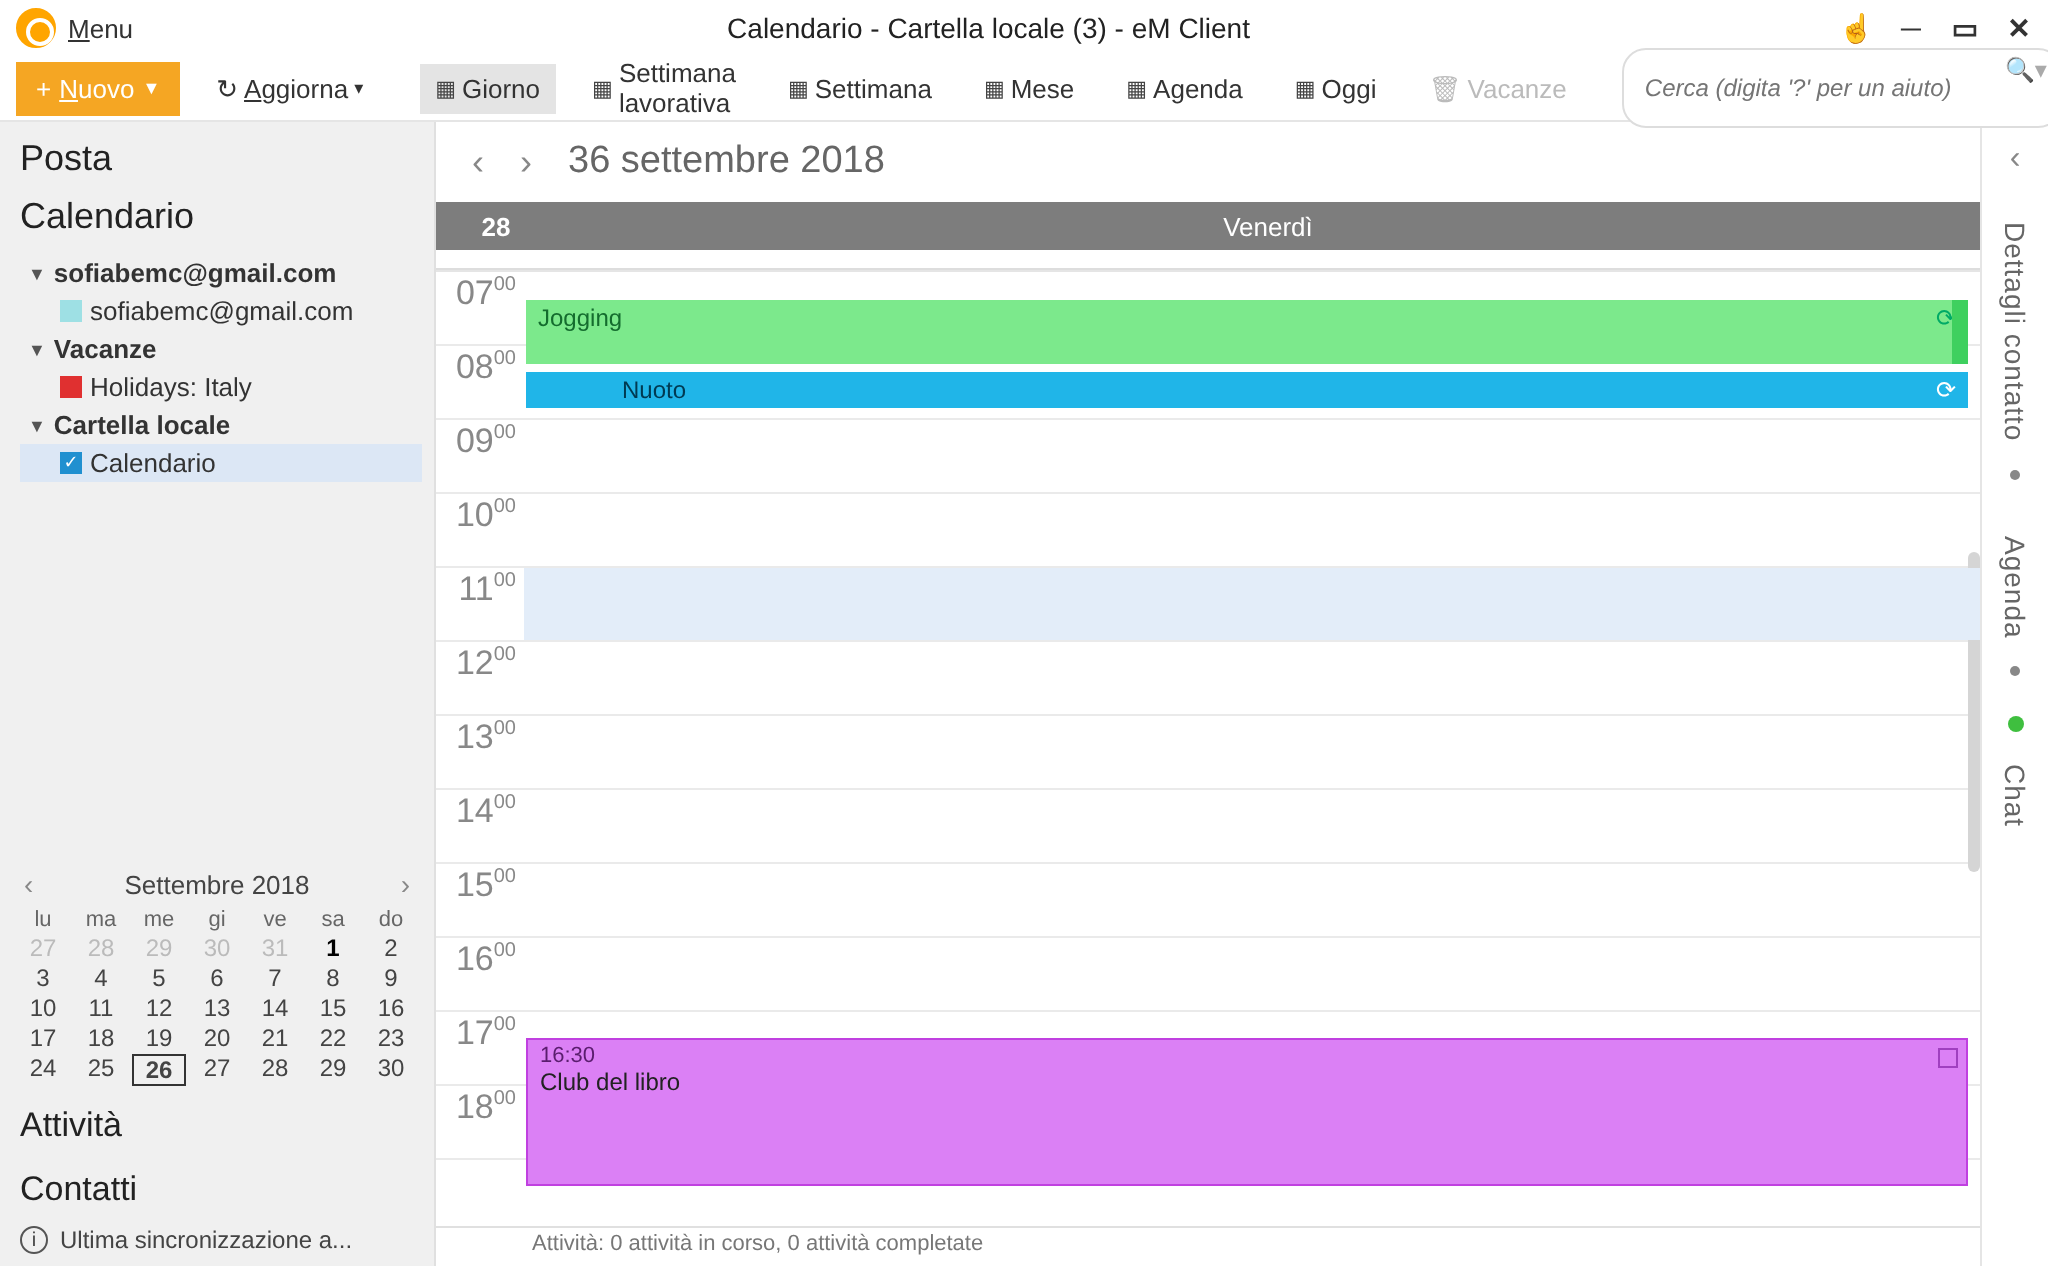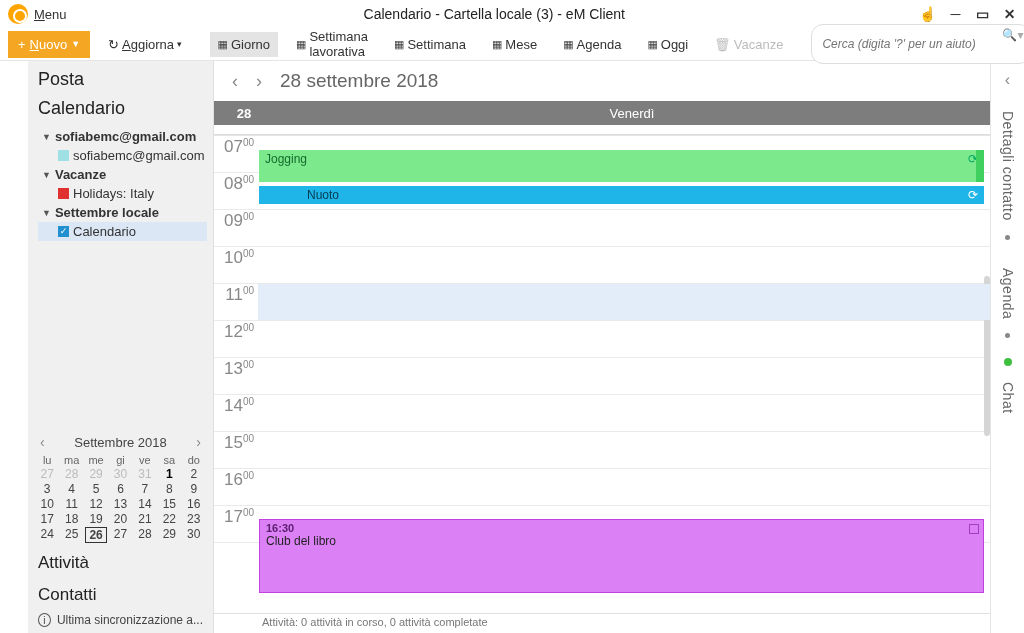--- a/index.html
+++ b/index.html
@@ -13,21 +13,21 @@
   .toolbar { height: 33px; display: flex; align-items: center; padding: 0 8px; gap: 10px; border-bottom: 1px solid #e5e5e5;}
   .btn-nuovo { background: #f5a623; color: white; padding: 6px 10px; display: flex; align-items: center; gap: 4px; font-size: 13px; cursor: pointer;}
   .toolbar-btn { display: flex; align-items: center; gap: 3px; padding: 5px 8px; cursor: pointer; font-size: 13px;}
   .toolbar-btn.active { background: #e4e4e4; }
   .toolbar-btn.disabled { color: #bbb; }
   .toolbar-sep { flex: 1; }
   .search-box { width: 220px; height: 40px; border: 1px solid #ddd; border-radius: 12px; padding: 0 28px 0 10px; font-size: 12px; color: #999; font-style: italic; position: relative;}
   .search-wrap { position: relative; }
   .search-icon { position: absolute; right: 8px; top: 4px; color: #aaa; font-size: 12px;}
   .main { display: flex; height: 572px; }
-  .sidebar { width: 186px; background: #f0f0f0; display: flex; flex-direction: column; border-right: 1px solid #e0e0e0; margin-left: 28px;}
+  .sidebar { width: 218px; background: #f0f0f0; display: flex; flex-direction: column; border-right: 1px solid #e0e0e0;}
   .side-title { font-size: 18px; padding: 8px 10px 4px 10px; color: #222;}
   .side-sub { font-size: 18px; padding: 4px 10px 6px 10px; color: #222;}
   .tree { padding: 2px 6px 4px 10px; font-size: 13px; }
   .tree-row { display: flex; align-items: center; padding: 2px 0 2px 4px; gap: 4px; cursor: pointer;}
   .tree-row.sub { padding-left: 20px;}
   .tree-row.selected { background: #dce7f5; }
   .tri { font-size: 9px; color: #555; }
   .colorbox { width: 11px; height: 11px; display: inline-block;}
   .spacer-flex { flex: 1; }
   .minical { padding: 6px 8px 0 8px; font-size: 12px; }
@@ -51,21 +51,21 @@
   .hour-row { height: 37px; border-bottom: 1px solid #eaeaea; display: flex; align-items: flex-start;}
   .hour-label { width: 44px; text-align: right; padding: 1px 4px 0 0; color: #888;}
   .hour-label .hh { font-size: 17px; }
   .hour-label .mm { font-size: 10px; vertical-align: top;}
   .hour-cell { flex: 1; height: 100%; position: relative;}
   .row-11 .hour-cell { background: #e3edf9; }
   .event { position: absolute; left: 45px; right: 6px; font-size: 12px; padding: 2px 6px; overflow: hidden;}
   .ev-jog { top: 14px; height: 32px; background: #7ce98c; color: #0a4; color:#146c2e;}
   .ev-nuoto { top: 50px; height: 18px; background: #20b5e8; color: #003a52; font-weight: 500; padding-left: 48px;}
   .ev-club { top: 383px; height: 74px; background: #db80f5; border: 1px solid #c040e0;}
-  .ev-club .time { font-weight: bold; font-size: 11px; color: #5a1d6e;}
+  .ev-club .time { font-weight: normal; font-size: 11px; color: #5a1d6e;}
   .ev-club .title { font-size: 12px; color: #222; font-weight: 500;}
   .repeat-ic { position: absolute; right: 6px; top: 2px; font-size: 12px; color: #0a6;}
   .ev-nuoto .repeat-ic { color: #fff;}
   .scroll-ind { position: absolute; right: 0; top: 140px; width: 6px; height: 160px; background: #d5d5d5; border-radius: 3px;}
   .footer { height: 20px; border-top: 1px solid #e0e0e0; font-size: 11px; color: #777; padding: 2px 8px 0 48px;}
   .rightbar { width: 34px; border-left: 1px solid #e5e5e5; display: flex; flex-direction: column; align-items: center; padding-top: 10px; gap: 8px;}
   .rb-chev { color: #888; font-size: 16px; cursor: pointer;}
   .vtext { writing-mode: vertical-rl; font-size: 14px; color: #666; margin-top: 14px; letter-spacing: 0.5px;}
   .dot { width: 5px; height: 5px; background: #888; border-radius: 50%; margin: 6px 0;}
   .dot.green { background: #3fbf3f; width: 8px; height: 8px;}
@@ -150,21 +150,21 @@
       <div class="tree-row">
           <span class="tri">▼</span>
           <b>Vacanze</b>
         </div>
       <div class="tree-row sub">
           <span class="colorbox" style="background:#e03030"></span>
           <span>Holidays: Italy</span>
         </div>
       <div class="tree-row">
           <span class="tri">▼</span>
-          <b>Settembre locale</b>
+          <b>Cartella locale</b>
         </div>
       <div class="tree-row sub selected">
           <span class="colorbox" style="background:#2090d0;color:#fff;text-align:center;font-size:9px;line-height:11px;">✓</span>
           <span>Calendario</span>
         </div>
     </div>
     <div class="spacer-flex"></div>
     <div class="minical">
       <div class="minical-head">
         <span class="chev">‹</span>
@@ -221,21 +221,21 @@
     <div class="sync-row">
       <span style="border:1px solid #555;border-radius:50%;width:14px;height:14px;display:inline-flex;align-items:center;justify-content:center;font-size:10px;">i</span>
       <span>Ultima sincronizzazione a...</span>
     </div>
   </div>
 
   <div class="center">
     <div class="date-nav">
       <span class="nav-chev">‹</span>
       <span class="nav-chev">›</span>
-      <span class="date">28 settembre 2018</span>
+      <span class="date">36 settembre 2018</span>
     </div>
     <div class="dayheader">
       <div class="num">28</div>
       <div class="name">Venerdì</div>
     </div>
     <div style="height:10px;border-bottom:1px solid #ddd;"></div>
     <div class="grid" id="hour-grid">
       <div class="event ev-jog">
         <span>Jogging</span>
         <span class="repeat-ic">⟳</span>
@@ -286,20 +286,24 @@
         <div class="hour-row">
           <div class="hour-label"><span class="hh">15</span><span class="mm">00</span></div>
           <div class="hour-cell"></div>
         </div>
         <div class="hour-row">
           <div class="hour-label"><span class="hh">16</span><span class="mm">00</span></div>
           <div class="hour-cell"></div>
         </div>
         <div class="hour-row">
           <div class="hour-label"><span class="hh">17</span><span class="mm">00</span></div>
+          <div class="hour-cell"></div>
+        </div>
+        <div class="hour-row">
+          <div class="hour-label"><span class="hh">18</span><span class="mm">00</span></div>
           <div class="hour-cell"></div>
         </div>
       </div>
     <div class="footer">Attività: 0 attività in corso, 0 attività completate</div>
   </div>
 
   <div class="rightbar">
     <span class="rb-chev">‹</span>
     <span class="vtext">Dettagli contatto</span>
     <span class="dot"></span>

